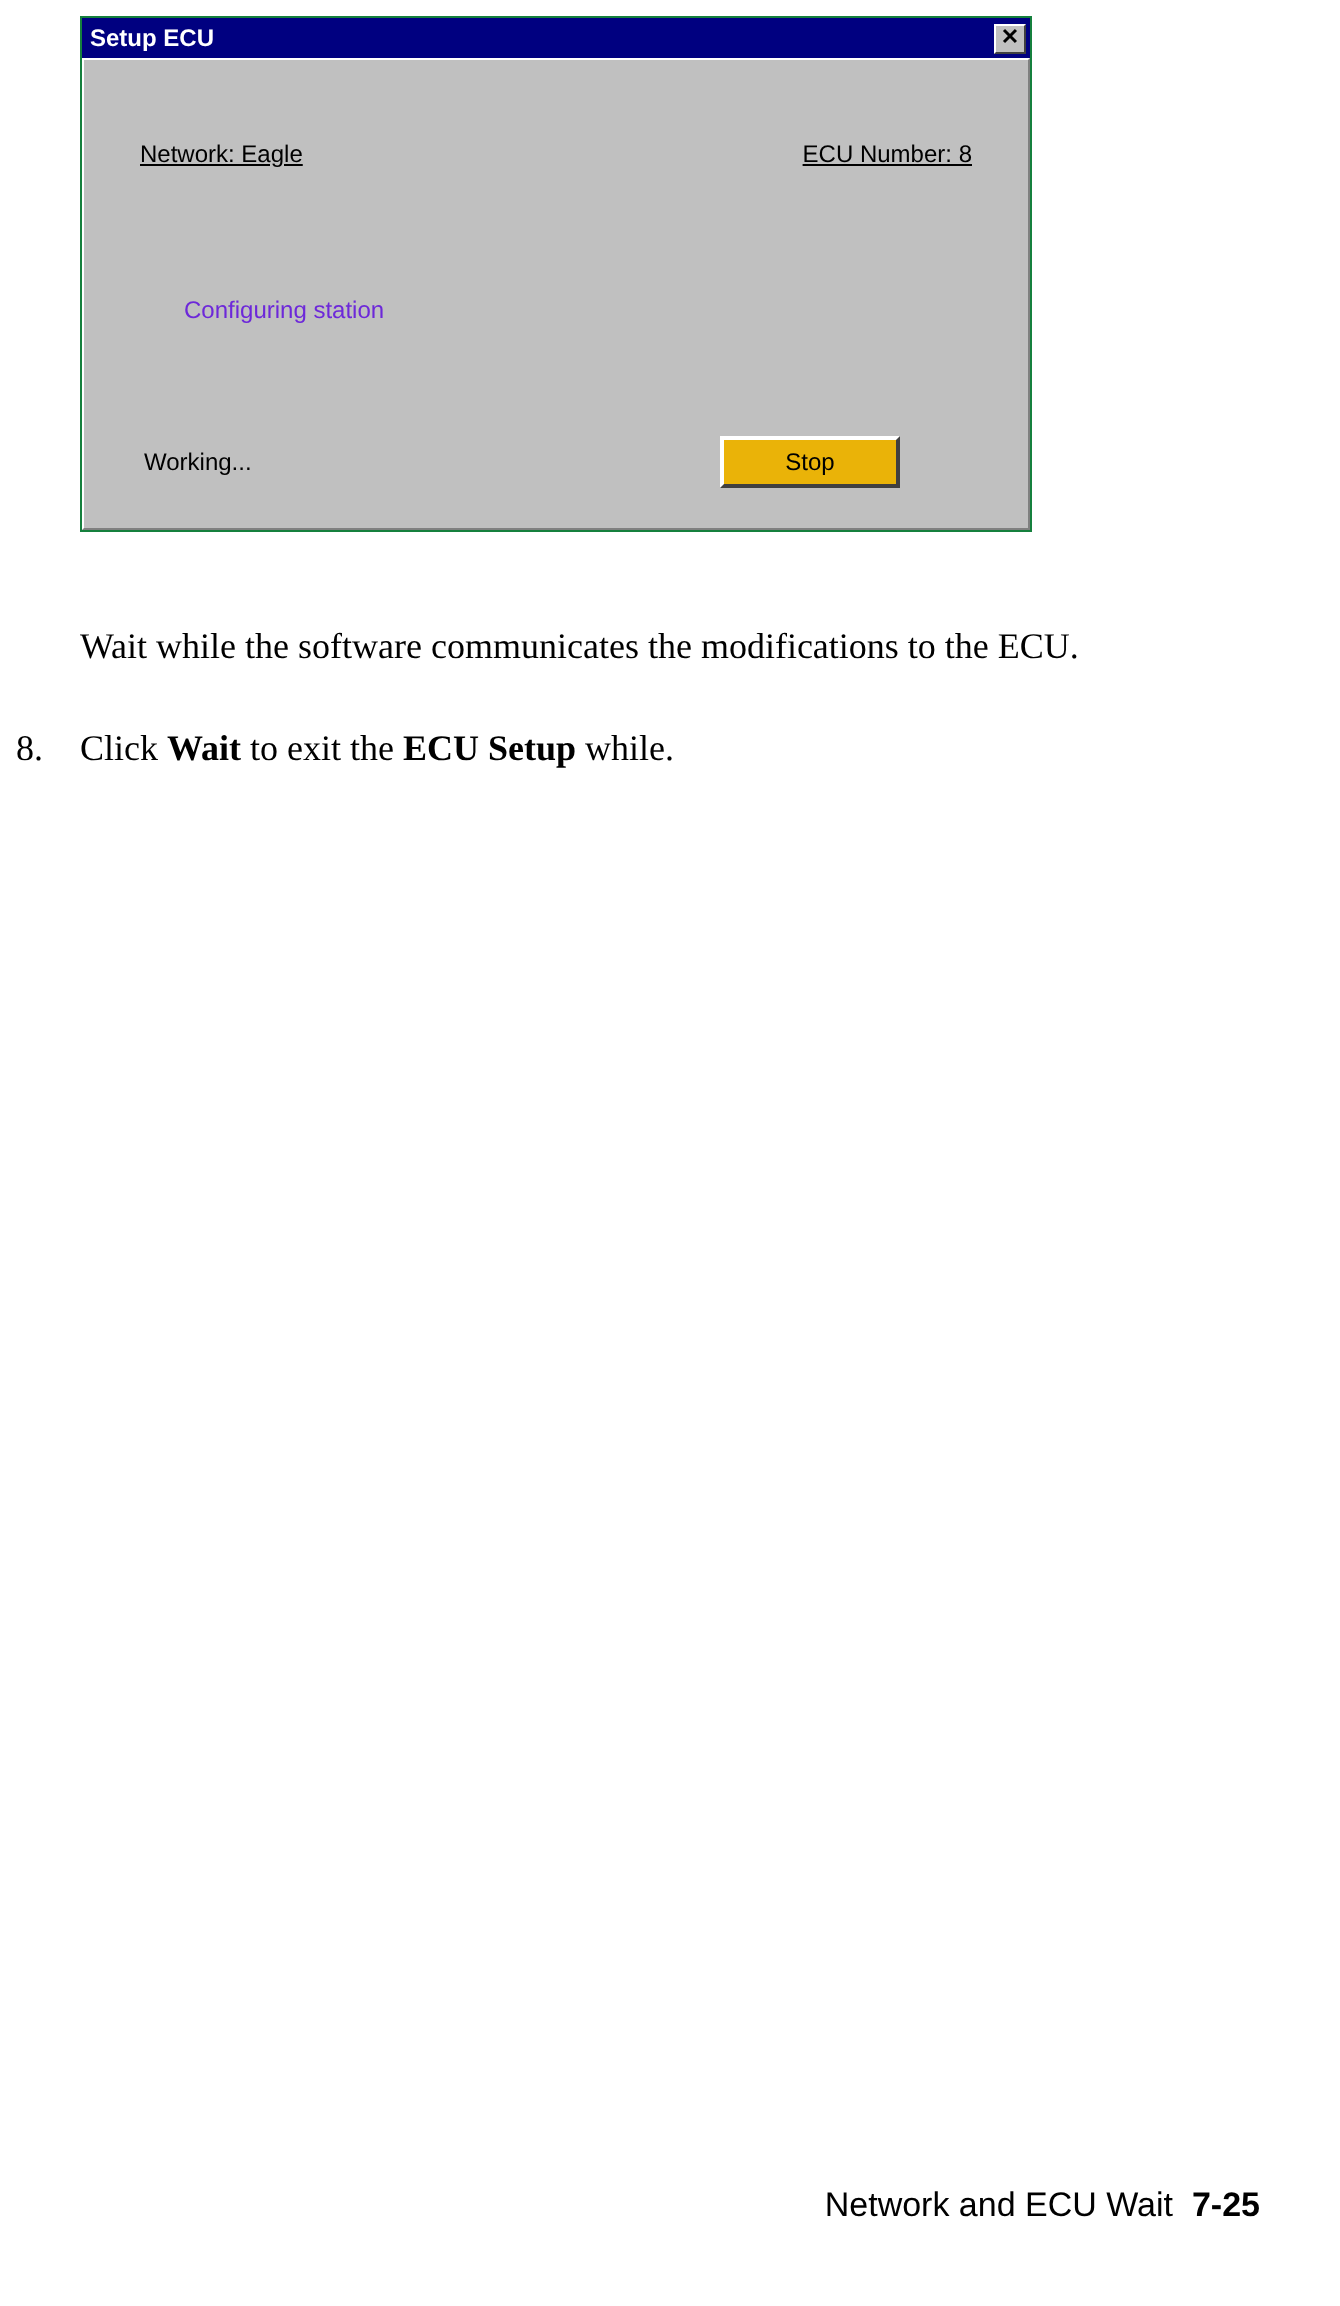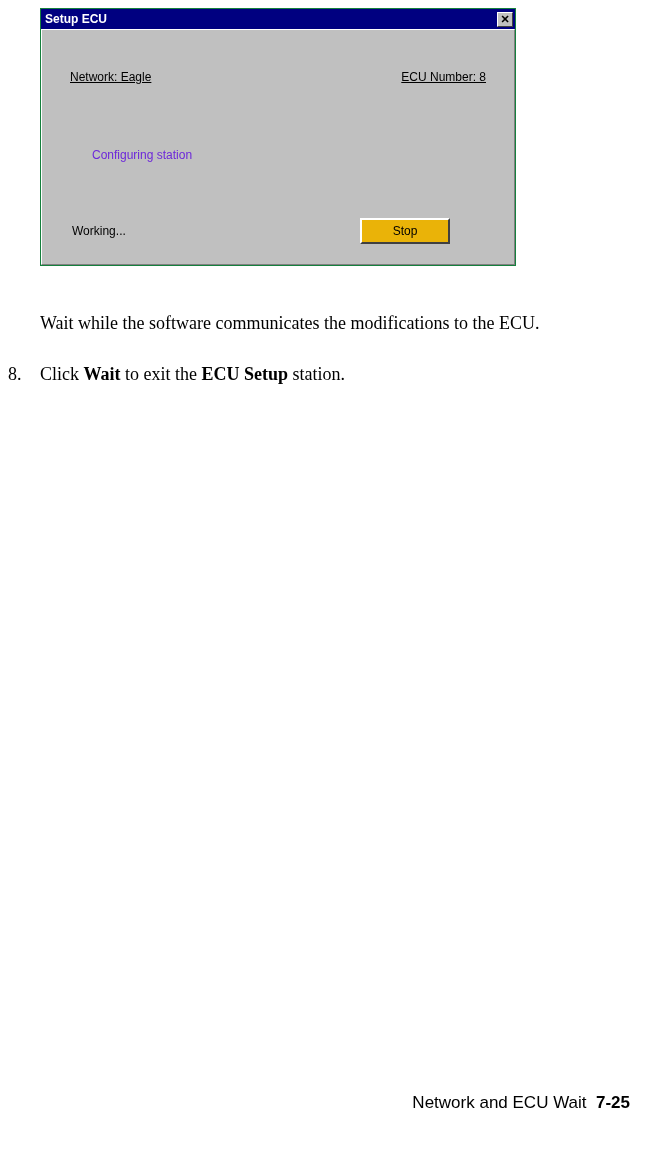--- a/index.html
+++ b/index.html
@@ -163,19 +163,19 @@
       <button class="stop-btn">Stop</button>
     </div>
   </div>
 </div>
 
 <div class="doc-text">Wait while the software communicates the modifications to the ECU.</div>
 
 <div class="step">
   <div class="step-num">8.</div>
   <div class="step-body">
-    <span>Click </span><b>Wait</b><span> to exit the </span><b>ECU Setup</b><span> station.</span>
+    <span>Click </span><b>Wait</b><span> to exit the </span><b>ECU Setup</b><span> while.</span>
   </div>
 </div>
 
 <div class="footer">
   <span>Network and ECU Wait</span>&nbsp;&nbsp;<span class="page">7-25</span>
 </div>
 
 </body></html>

